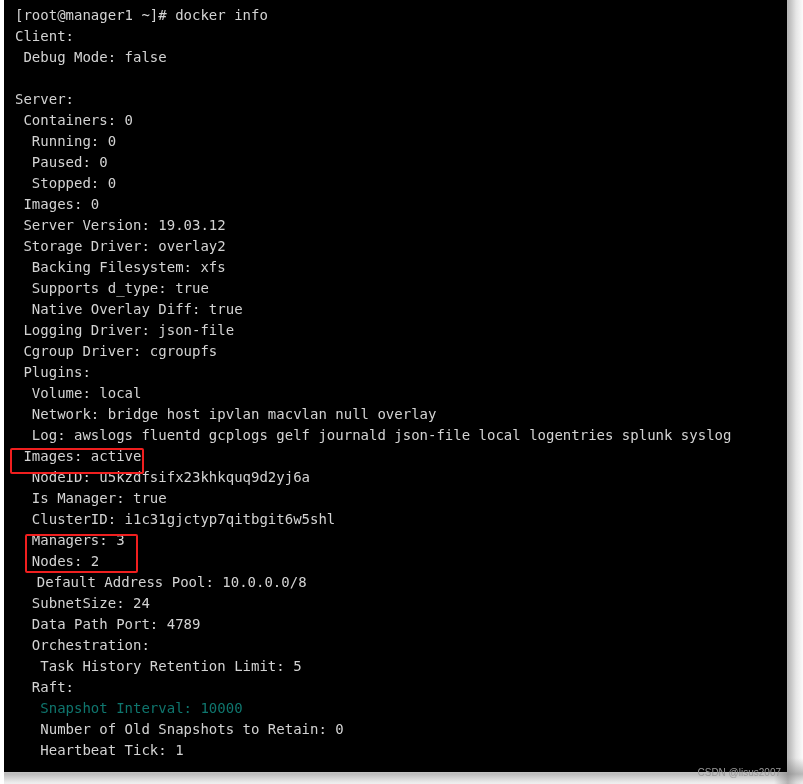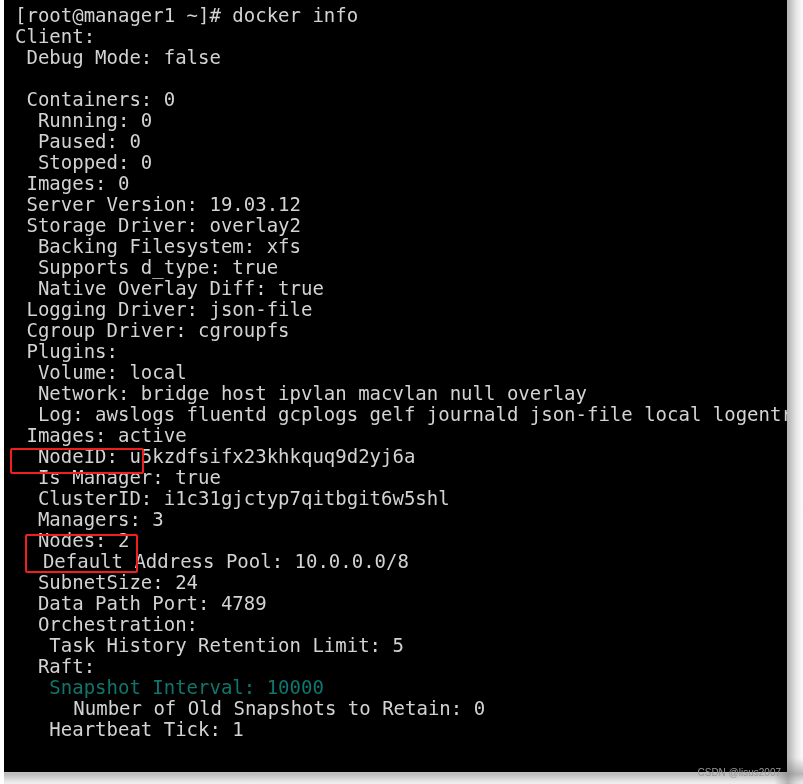--- a/index.html
+++ b/index.html
@@ -59,21 +59,21 @@
   #terminal-lines {
     position: absolute;
     left: 0px;
     top: 5px;
     width: 783px;
   }
 
   .term-line {
     height: 21px;
     line-height: 21px;
-    font-size: 19px;
+    font-size: 14px;
     color: #d3d3d3;
     white-space: pre;
     padding-left: 11px;
     letter-spacing: 0px;
   }
 
   
   .highlight-box {
     position: absolute;
     border: 2px solid #f01f1f;
@@ -112,20 +112,21 @@
 
   <div id="terminal-shadow"></div>
   <div id="terminal-shadow-b"></div>
 
   <div id="terminal" style="background: rgb(0, 0, 0);">
     <div id="terminal-lines">
         <div class="term-line" style="color: rgb(211, 211, 211);">[root@manager1 ~]# docker info</div>
         <div class="term-line" style="color: rgb(211, 211, 211);">Client:</div>
         <div class="term-line" style="color: rgb(211, 211, 211);"> Debug Mode: false</div>
         <div class="term-line" style="color: rgb(211, 211, 211);"></div>
+        <div class="term-line" style="color: rgb(211, 211, 211);">Server:</div>
         <div class="term-line" style="color: rgb(211, 211, 211);"> Containers: 0</div>
         <div class="term-line" style="color: rgb(211, 211, 211);">  Running: 0</div>
         <div class="term-line" style="color: rgb(211, 211, 211);">  Paused: 0</div>
         <div class="term-line" style="color: rgb(211, 211, 211);">  Stopped: 0</div>
         <div class="term-line" style="color: rgb(211, 211, 211);"> Images: 0</div>
         <div class="term-line" style="color: rgb(211, 211, 211);"> Server Version: 19.03.12</div>
         <div class="term-line" style="color: rgb(211, 211, 211);"> Storage Driver: overlay2</div>
         <div class="term-line" style="color: rgb(211, 211, 211);">  Backing Filesystem: xfs</div>
         <div class="term-line" style="color: rgb(211, 211, 211);">  Supports d_type: true</div>
         <div class="term-line" style="color: rgb(211, 211, 211);">  Native Overlay Diff: true</div>
@@ -141,21 +142,21 @@
         <div class="term-line" style="color: rgb(211, 211, 211);">  ClusterID: i1c31gjctyp7qitbgit6w5shl</div>
         <div class="term-line" style="color: rgb(211, 211, 211);">  Managers: 3</div>
         <div class="term-line" style="color: rgb(211, 211, 211);">  Nodes: 2</div>
         <div class="term-line" style="color: rgb(211, 211, 211); padding-left: 16px;">  Default Address Pool: 10.0.0.0/8</div>
         <div class="term-line" style="color: rgb(211, 211, 211);">  SubnetSize: 24</div>
         <div class="term-line" style="color: rgb(211, 211, 211);">  Data Path Port: 4789</div>
         <div class="term-line" style="color: rgb(211, 211, 211);">  Orchestration:</div>
         <div class="term-line" style="color: rgb(211, 211, 211);">   Task History Retention Limit: 5</div>
         <div class="term-line" style="color: rgb(211, 211, 211);">  Raft:</div>
         <div class="term-line" style="color: #0f766e;">   Snapshot Interval: 10000</div>
-        <div class="term-line" style="color: rgb(211, 211, 211); margin-left: 24px;">   Number of Old Snapshots to Retain: 0</div>
+        <div class="term-line" style="color: rgb(211, 211, 211);">   Number of Old Snapshots to Retain: 0</div>
         <div class="term-line" style="color: rgb(211, 211, 211);">   Heartbeat Tick: 1</div>
       </div>
   </div>
 
   <div class="highlight-box" id="highlight-swarm" style="border-color: rgb(240, 31, 31);"></div>
   <div class="highlight-box" id="highlight-managers-nodes" style="border-color: rgb(240, 31, 31);"></div>
 
   <div id="watermark" style="color: rgb(154, 154, 154);">CSDN @lisus2007</div>
 
 </div>

